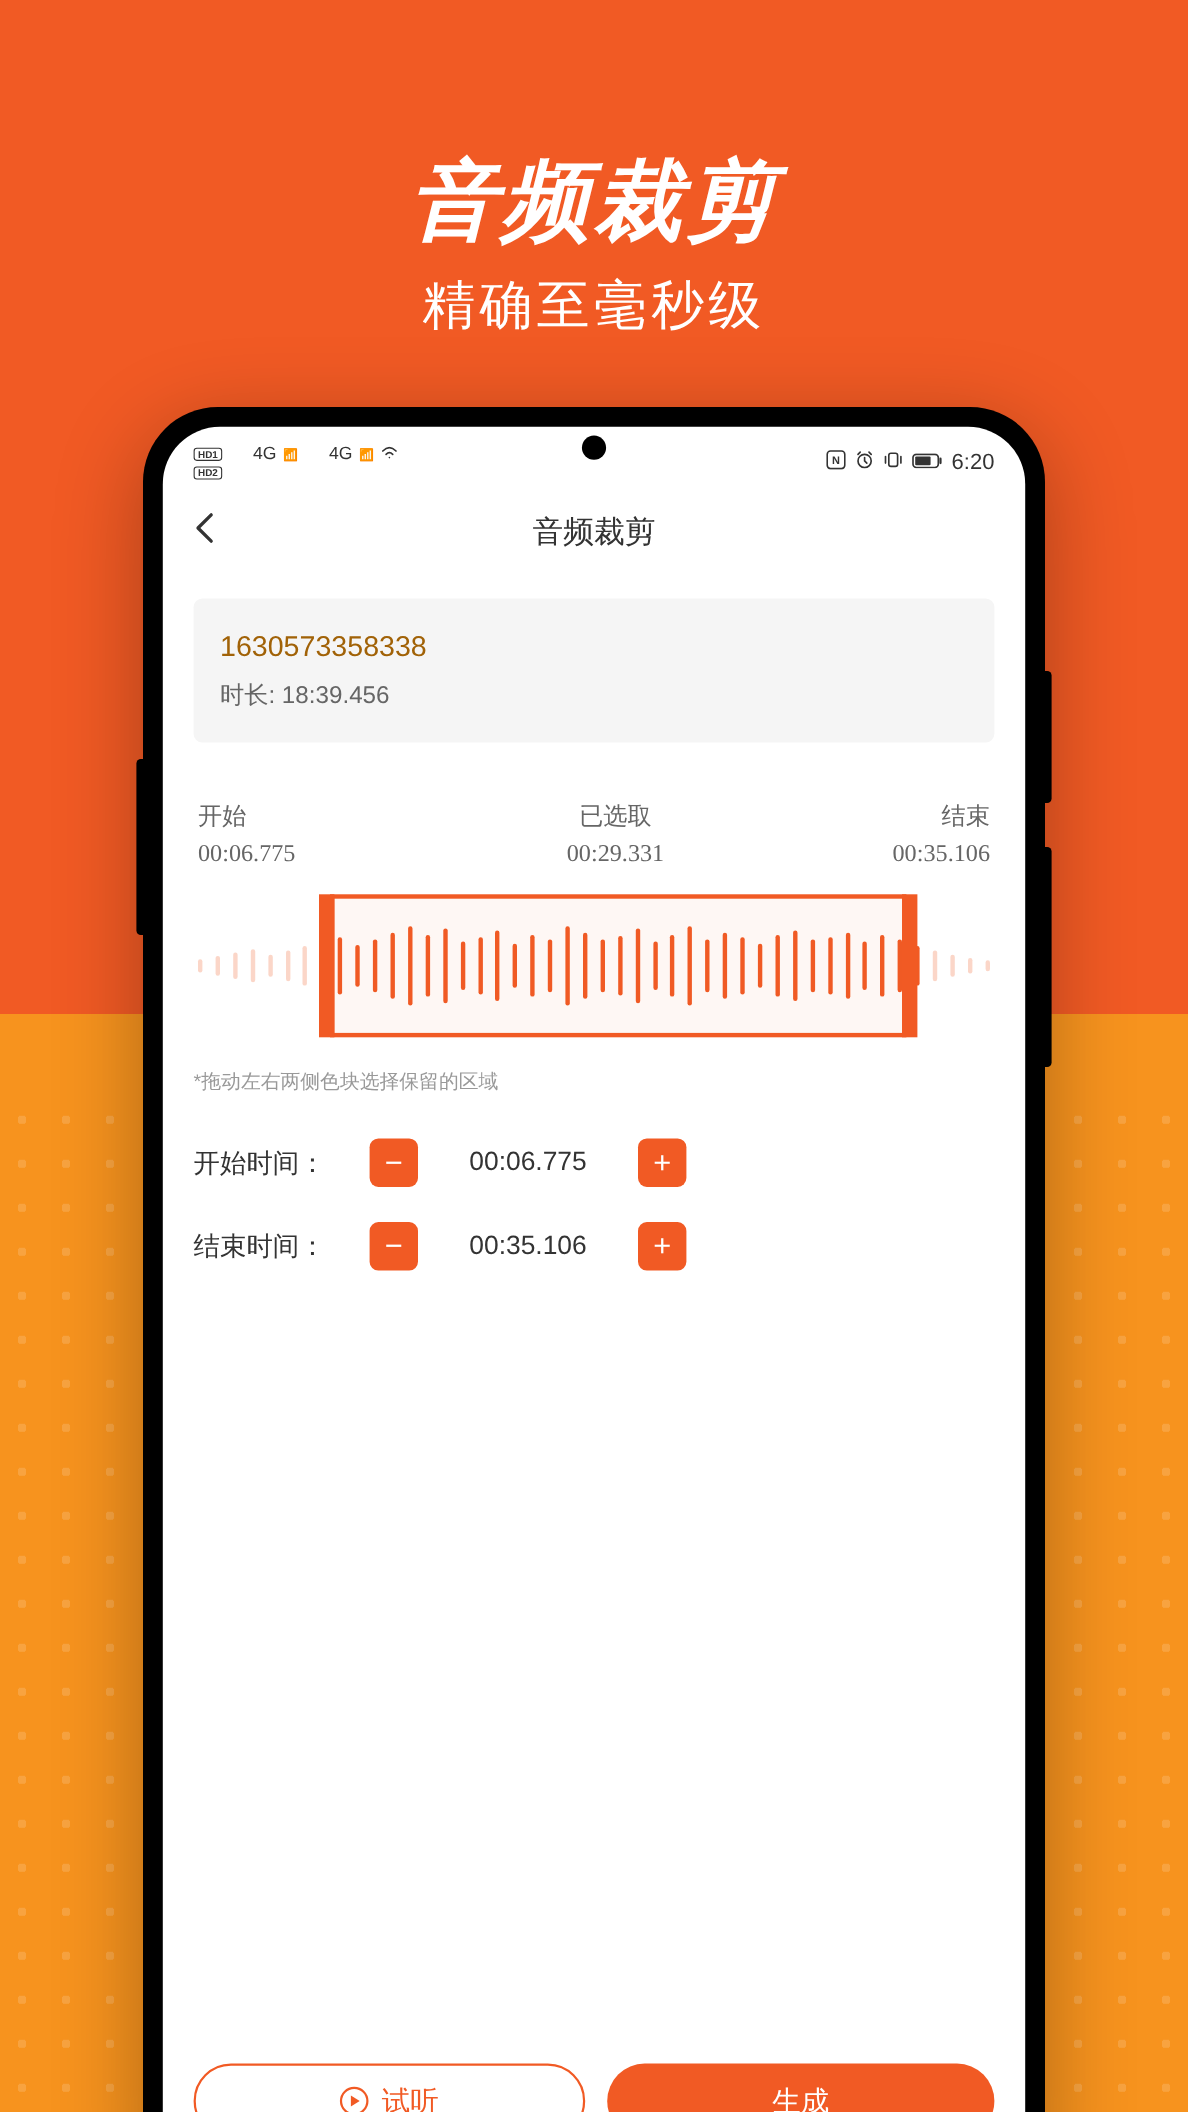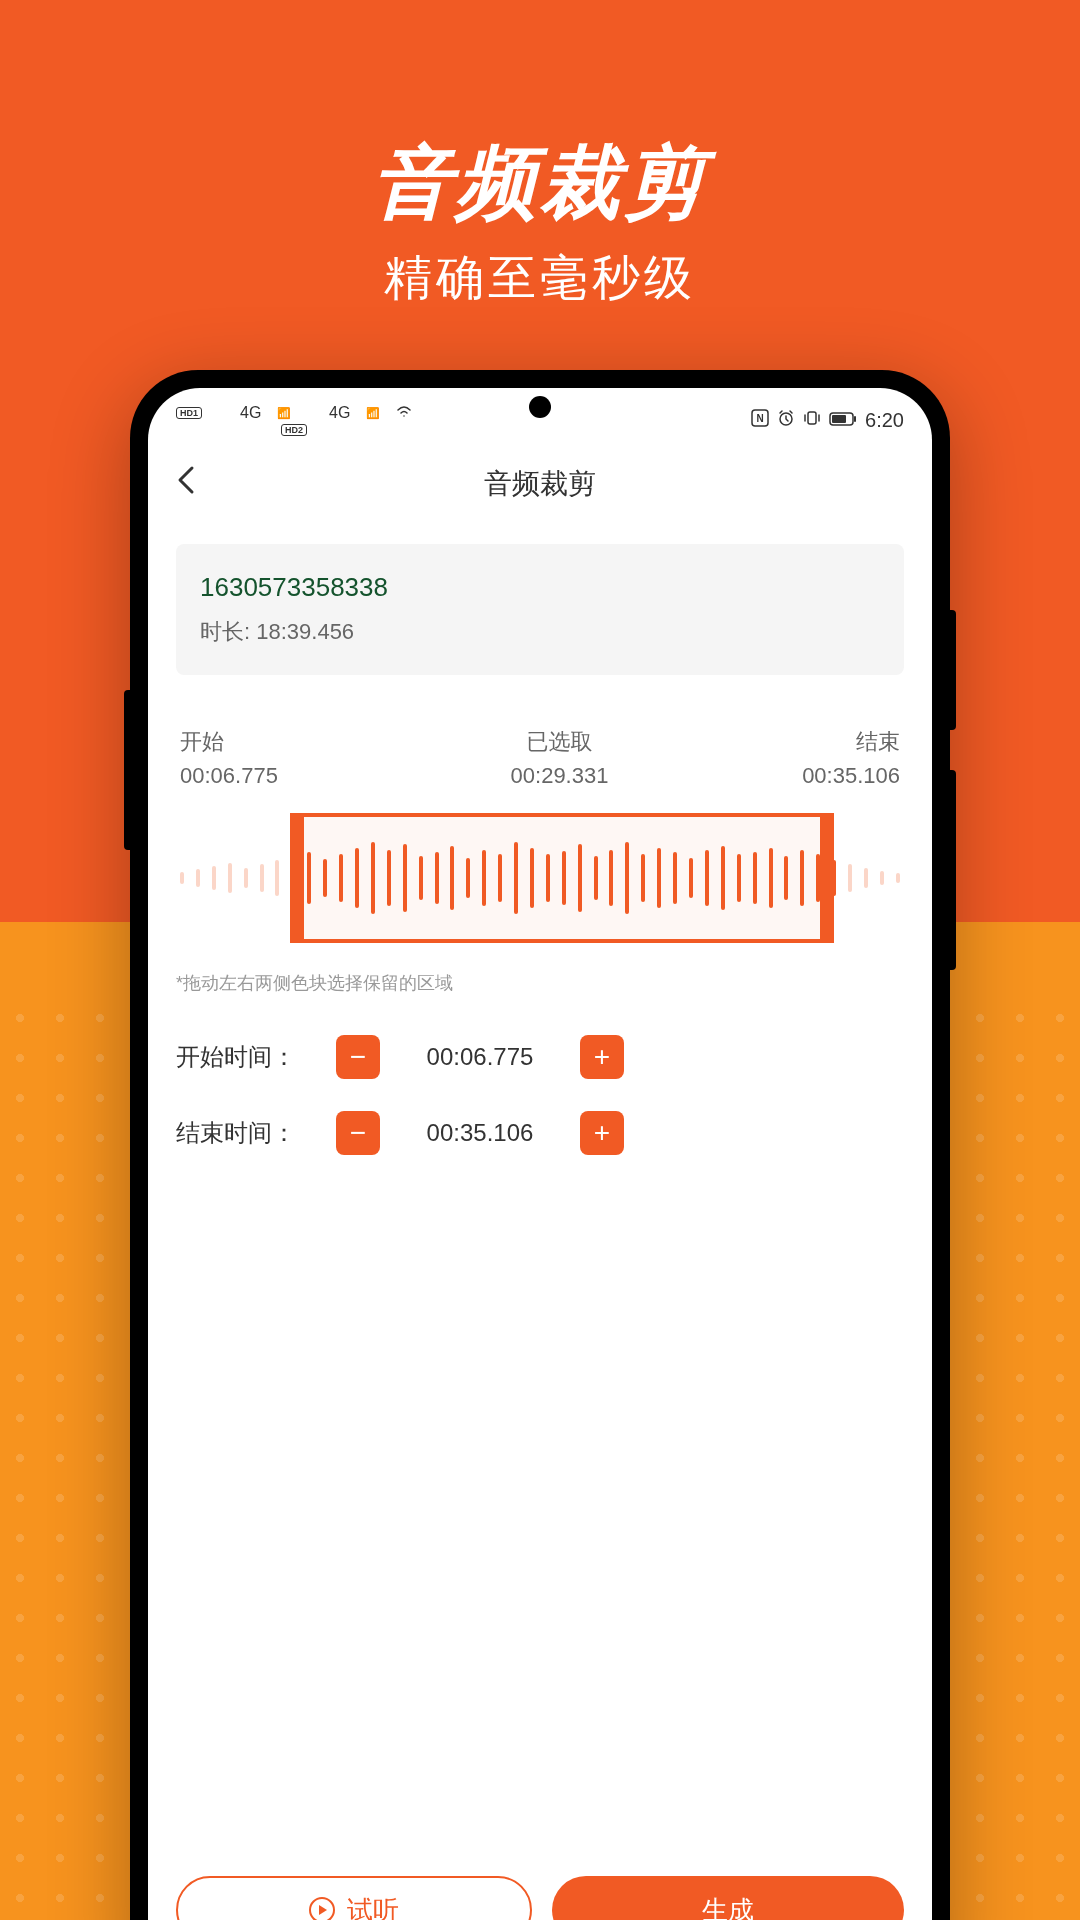--- a/index.html
+++ b/index.html
@@ -111,22 +111,21 @@
     }
     .status-left {
       display: flex;
       flex-direction: column;
       gap: 2px;
       font-size: 11px;
     }
     .status-left-row {
       display: flex;
       align-items: center;
-      gap: 16px;
-      justify-content: center;
+      gap: 6px;
     }
     .hd-badge {
       border: 1px solid #333;
       border-radius: 3px;
       padding: 0 3px;
       font-size: 9px;
       font-weight: bold;
     }
     .signal-text {
       font-size: 16px;
@@ -164,32 +163,33 @@
     .content {
       padding: 20px 28px;
     }
     .file-info-card {
       background: #f5f5f5;
       border-radius: 8px;
       padding: 28px 24px;
     }
     .file-name {
       font-size: 26px;
-      color: #14532d;
+      color: #a16207;
       margin-bottom: 14px;
     }
     .file-duration {
       font-size: 22px;
       color: #666;
     }
     .time-labels {
       display: flex;
       justify-content: space-between;
       margin-top: 52px;
       padding: 0 4px;
+      font-family: Liberation Serif, serif;
     }
     .time-label-group {
       text-align: left;
     }
     .time-label-group.center {
       text-align: center;
       margin-left: 39px;
     }
     .time-label-group.right {
       text-align: right;

